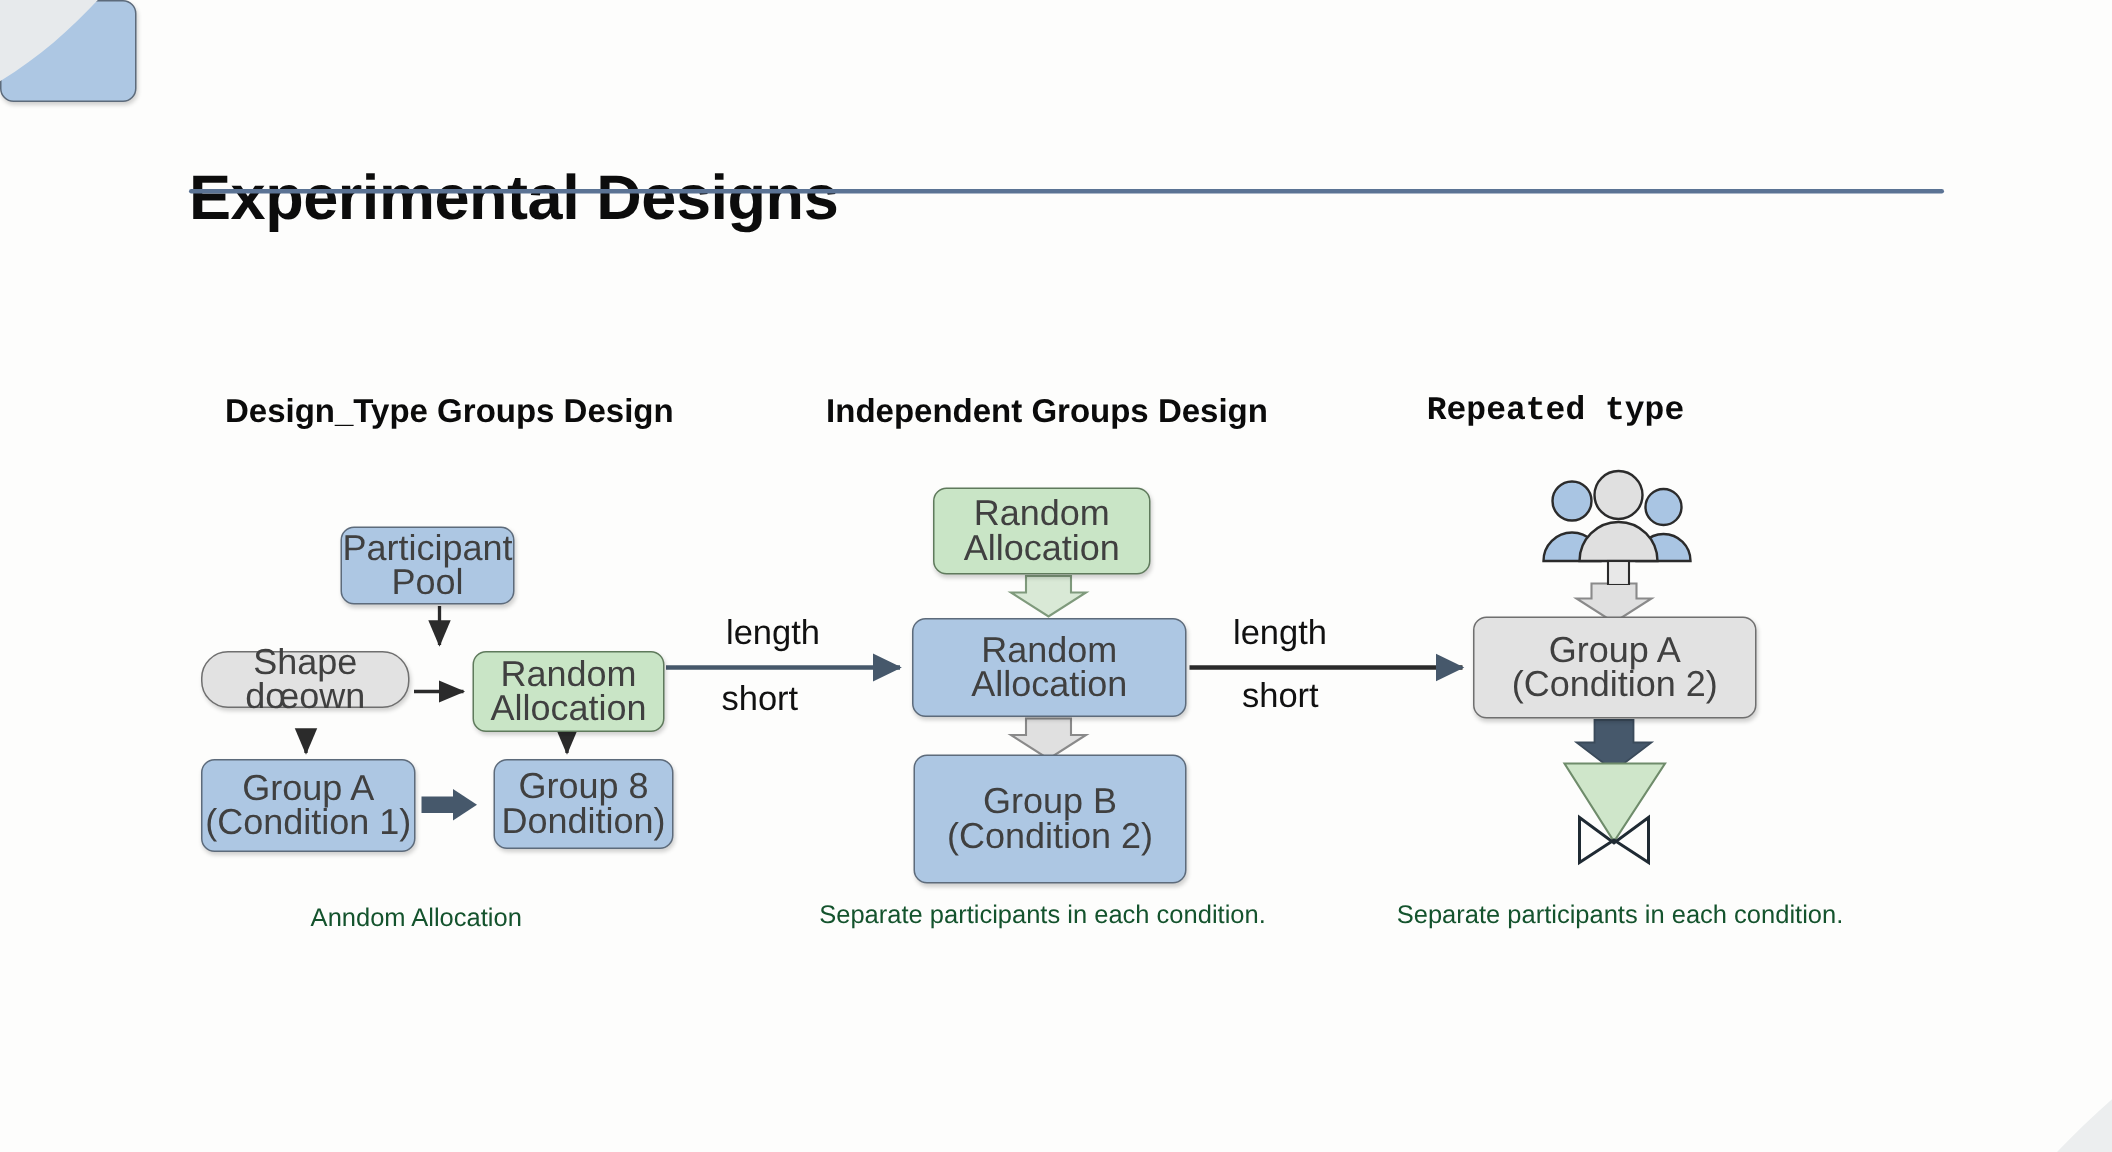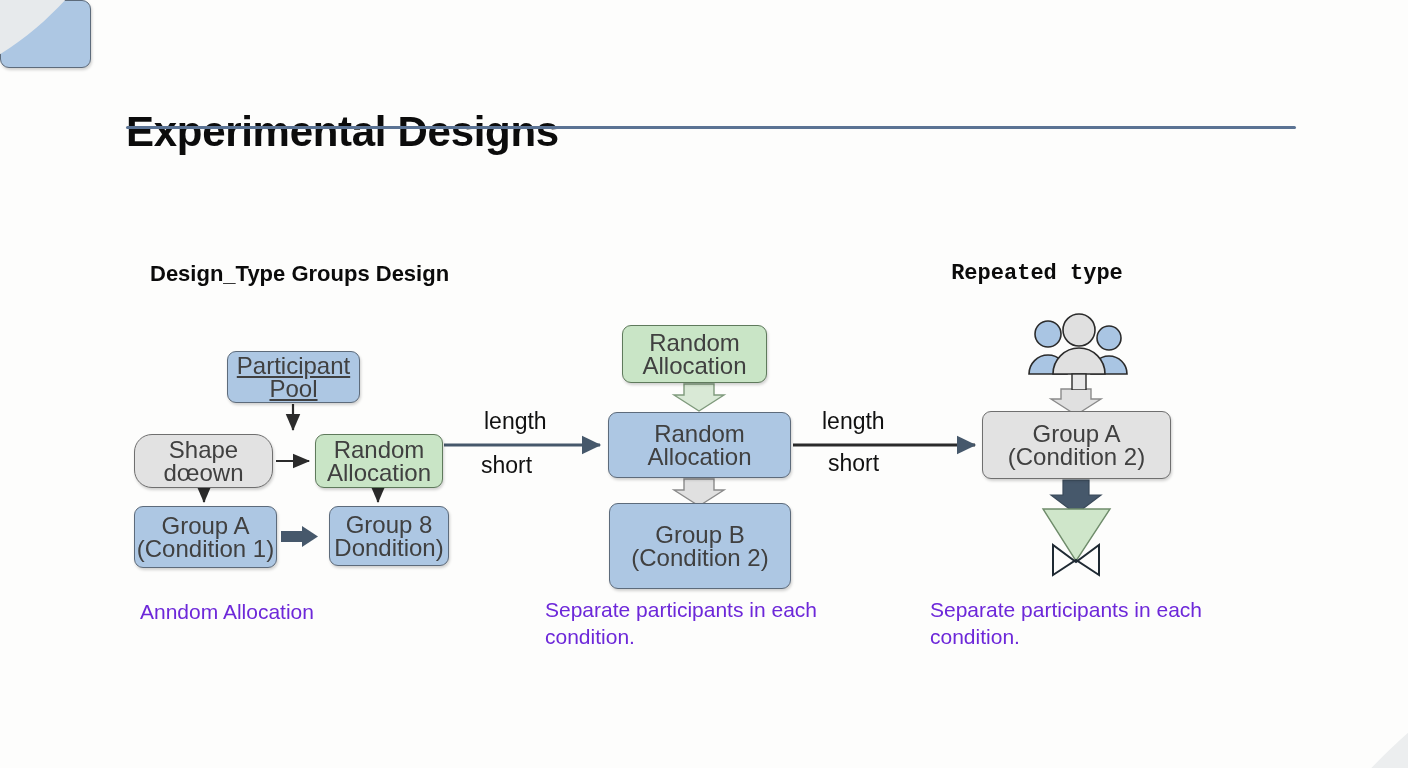--- a/index.html
+++ b/index.html
@@ -37,22 +37,22 @@
   .col-heading{
     position:absolute;
     font-size:22px;font-weight:bold;color:#0b0b0b;
     white-space:nowrap;text-align:center;line-height:28px;
   }
   #heading-left{left:150px;top:260px;width:290px;}
   #heading-mid{left:546px;top:260px;width:304px;}
   #heading-right{left:941px;top:260px;width:192px;font-family:Liberation Mono, monospace;}
 
   .caption{
-    position:absolute;font-size:21px;color:#6d28d9;
-    text-align:left;line-height:27px;
+    position:absolute;font-size:17px;color:#14532d;
+    text-align:center;line-height:27px;
   }
   #caption-left{left:140px;top:598px;width:275px;}
   #caption-mid{left:545px;top:596px;width:300px;}
   #caption-right{left:930px;top:596px;width:300px;}
 
   
   .node{
     position:absolute;
     border-radius:9px;
     border:1.6px solid #6d6d6d;
@@ -61,22 +61,22 @@
     text-align:center;
     font-size:24px;line-height:23px;color:#404040;
     box-shadow:1px 2px 3px rgba(0,0,0,0.18);
     white-space:pre-line;
   }
   .node.blue{background:#adc7e3;border-color:#5d6b7b;}
   .node.green{background:#c9e5c6;border-color:#5f7a5c;}
   .node.gray{background:#e2e2e2;border-color:#6f6f6f;}
 
   
-  #n-participant-pool{left:227px;top:351px;width:133px;height:52px;text-decoration:underline;}
-  #n-shape-down{left:134px;top:434px;width:139px;height:54px;border-radius:18px;}
+  #n-participant-pool{left:227px;top:351px;width:116px;height:52px;}
+  #n-shape-down{left:134px;top:434px;width:139px;height:38px;border-radius:18px;}
   #n-random-alloc-left{left:315px;top:434px;width:128px;height:54px;}
   #n-group-a-left{left:134px;top:506px;width:143px;height:62px;}
   #n-group-8{left:329px;top:506px;width:120px;height:60px;}
 
   
   #n-random-alloc-mid-top{left:622px;top:325px;width:145px;height:58px;}
   #n-random-alloc-mid{left:608px;top:412px;width:183px;height:66px;}
   #n-group-b{left:609px;top:503px;width:182px;height:86px;}
 
   
@@ -119,20 +119,21 @@
     <path d="M560,500 L150,500 C200,452 262,444 330,410 C400,374 420,318 488,282 C532,258 546,250 560,214 Z" fill="#7ba2cf"></path>
     <path d="M560,500 L250,500 C292,462 342,456 398,428 C454,398 470,352 524,322 C544,310 552,304 560,278 Z" fill="#a8c4e0"></path>
   </svg>
 
   <div id="header">
     <div id="page-title">Experimental Designs</div>
     <div id="header-rule"></div>
   </div>
 
   <div class="col-heading" id="heading-left">Design_Type Groups Design</div>
+  <div class="col-heading" id="heading-mid">Independent Groups Design</div>
   <div class="col-heading" id="heading-right">Repeated type</div>
 
   <svg class="conn">
     <defs>
       <marker id="thin-arrow" markerWidth="9" markerHeight="9" refX="7.5" refY="4" orient="auto">
         <path d="M0,0.6 L8,4 L0,7.4 z" fill="#2b2b2b"></path>
       </marker>
       <marker id="navy-arrow" markerWidth="7" markerHeight="7" refX="6" refY="3.5" orient="auto">
         <path d="M0,0.4 L6.4,3.5 L0,6.6 z" fill="#46586b"></path>
       </marker>

